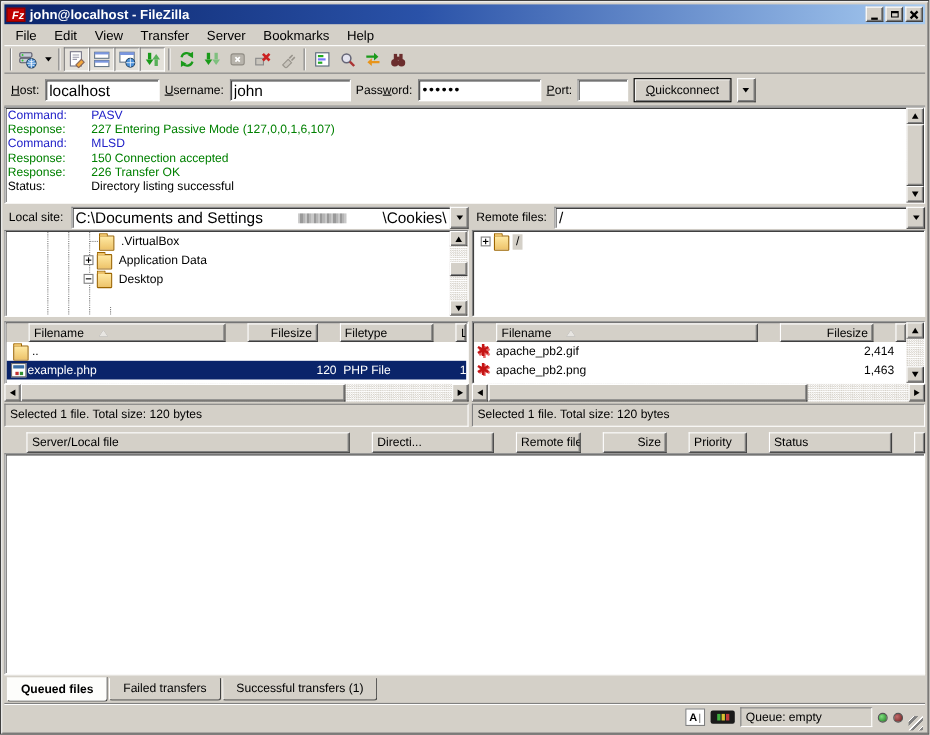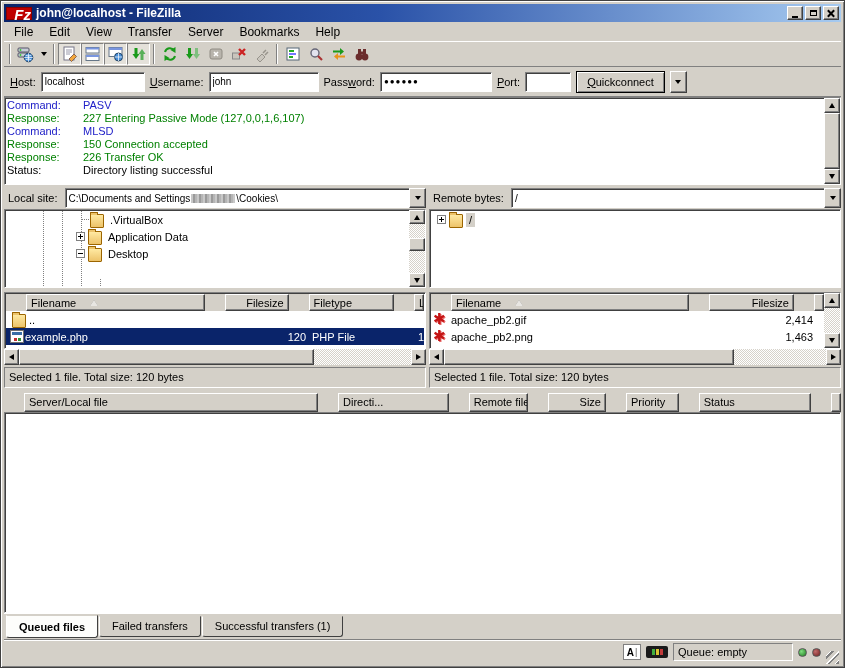--- a/index.html
+++ b/index.html
@@ -6,22 +6,22 @@
   html,body { width:845px; height:668px; overflow:hidden; }
   body { font-family:"Liberation Sans", sans-serif; font-size:11px; color:#000; }
 
   .window { width:845px; height:668px; background:#d4d0c8; padding:3px;
             border:1px solid #404040; box-shadow: inset 1px 1px 0 #fff, inset -1px -1px 0 #808080;
             display:flex; flex-direction:column; }
 
   
   .titlebar { height:18px; flex:0 0 18px; background:linear-gradient(90deg,#0a246a,#2a52a8 45%,#a6caf0);
               display:flex; align-items:center; padding:0 2px; }
-  .title-icon { width:26px; height:13px; background:#bf0000; color:#fff; font-weight:bold; font-style:italic;
-                font-size:15px; line-height:13px; text-align:right; margin-right:4px; border:1px solid #800; }
+  .title-icon { width:17px; height:13px; background:#bf0000; color:#fff; font-weight:bold; font-style:italic;
+                font-size:10px; line-height:13px; text-align:right; margin-right:4px; border:1px solid #800; }
   .title-text { color:#fff; font-weight:bold; font-size:12px; flex:1; white-space:nowrap; }
   .win-btns { display:flex; gap:2px; }
   .wbtn { width:16px; height:14px; background:#d4d0c8; border:1px solid; border-color:#fff #404040 #404040 #fff;
           box-shadow: inset -1px -1px 0 #808080; display:flex; align-items:center; justify-content:center; }
   .glyph-min { width:6px; height:2px; background:#000; margin-top:7px; }
   .glyph-max { width:7px; height:6px; border:1px solid #000; border-top:2px solid #000; }
   .glyph-close { position:relative; width:8px; height:8px; }
   .glyph-close:before, .glyph-close:after { content:""; position:absolute; left:3px; top:0; width:2px; height:9px; background:#000; }
   .glyph-close:before { transform:rotate(45deg); } .glyph-close:after { transform:rotate(-45deg); }
 
@@ -37,21 +37,21 @@
   .tbtn.pressed { border-color:#808080 #fff #fff #808080; background:#e4e1da; }
   .tbtn.dd { width:13px; }
   .tsep { width:2px; height:20px; border-left:1px solid #808080; border-right:1px solid #fff; margin:0 3px; }
   .tri-down-sm { width:0; height:0; border-left:3px solid transparent; border-right:3px solid transparent; border-top:4px solid #000; }
 
   
   .qcbar { height:30px; flex:0 0 30px; display:flex; align-items:center; gap:5px; padding:0 6px;
            border-bottom:1px solid #808080; }
   .lbl { white-space:nowrap; }
   .tfield { height:20px; background:#fff; border:1px solid; border-color:#808080 #fff #fff #808080;
-            box-shadow: inset 1px 1px 0 #404040; font-family:"Liberation Sans",sans-serif; font-size:10px; padding:2px 3px; }
+            box-shadow: inset 1px 1px 0 #404040; font-family:"Liberation Sans",sans-serif; font-size:14px; padding:2px 3px; }
   .qc-btn { height:22px; padding:2px 10px; background:#d4d0c8; border:1px solid #000;
             box-shadow: inset 1px 1px 0 #fff, inset -1px -1px 0 #808080; font-size:11px; }
   .dd-btn { width:17px; height:20px; background:#d4d0c8; border:1px solid; border-color:#fff #404040 #404040 #fff;
             box-shadow: inset -1px -1px 0 #808080; display:flex; align-items:center; justify-content:center; }
   .qc-dd { height:22px; }
 
   
   .logwrap { height:88px; flex:0 0 88px; position:relative; background:#fff;
              border:1px solid; border-color:#808080 #fff #fff #808080; box-shadow: inset 1px 1px 0 #404040; }
   .log { position:absolute; left:2px; top:1px; right:18px; bottom:1px; overflow:hidden; line-height:13px; }
@@ -78,21 +78,21 @@
   .split-h { height:3px; flex:0 0 3px; }
   .panes { flex:1; display:flex; min-height:0; }
   .pane { display:flex; flex-direction:column; min-width:0; }
   .pane.left { width:422px; flex:0 0 422px; }
   .pane.right { flex:1; }
   .split-v { width:3px; flex:0 0 3px; }
 
   .site-row { height:21px; flex:0 0 21px; display:flex; align-items:center; gap:3px; padding-bottom:1px; }
   .site-lbl { padding:0 4px; white-space:nowrap; }
   .combo { flex:1; display:flex; height:20px; }
-  .combo .tfield { flex:1; border-right:none; display:flex; align-items:center; white-space:nowrap; overflow:hidden; }
+  .combo .tfield { flex:1; border-right:none; display:flex; align-items:center; white-space:nowrap; overflow:hidden;justify-content:space-between; }
   .redacted { display:inline-block; width:44px; height:9px; margin:0 1px;
               background:repeating-linear-gradient(90deg,#c8c8c8 0 2px,#9a9a9a 2px 4px,#b5b5b5 4px 6px); filter:blur(0.7px); }
 
   .treewrap { flex:1; position:relative; background:#fff; border:1px solid; border-color:#808080 #fff #fff #808080;
               box-shadow: inset 1px 1px 0 #404040; overflow:hidden; }
   .tree { position:absolute; inset:1px; }
   .guide { position:absolute; border-left:1px dotted #808080; top:0; bottom:0; }
   .trow { height:17px; display:flex; align-items:center; position:relative; }
   .trow .conn { position:absolute; left:76px; width:13px; top:8px; border-top:1px dotted #808080; }
   .exp { width:9px; height:9px; background:#fff; border:1px solid #808080; position:relative; flex:0 0 9px; z-index:1; }
@@ -464,21 +464,21 @@
             <div class="tri-r"></div>
           </div>
       </div>
       <div class="status-line">Selected 1 file. Total size: 120 bytes</div>
     </div>
 
     <div class="split-v"></div>
 
     <div class="pane right">
       <div class="site-row">
-        <span class="site-lbl">Remote bytes:</span>
+        <span class="site-lbl">Remote files:</span>
         <div class="combo">
           <div class="tfield">
               <span>/</span>
             </div>
           <div class="dd-btn">
               <div class="tri-down-sm"></div>
             </div>
         </div>
       </div>
       <div class="treewrap" style="flex:0 0 79px">

